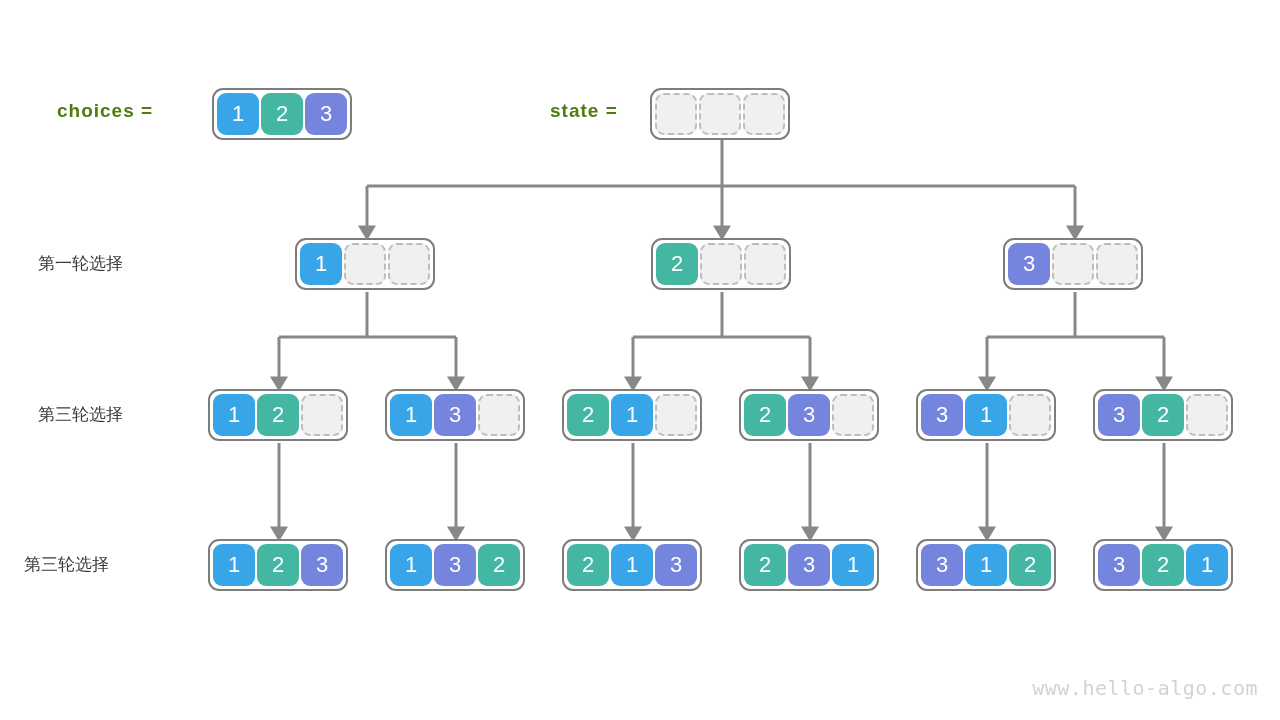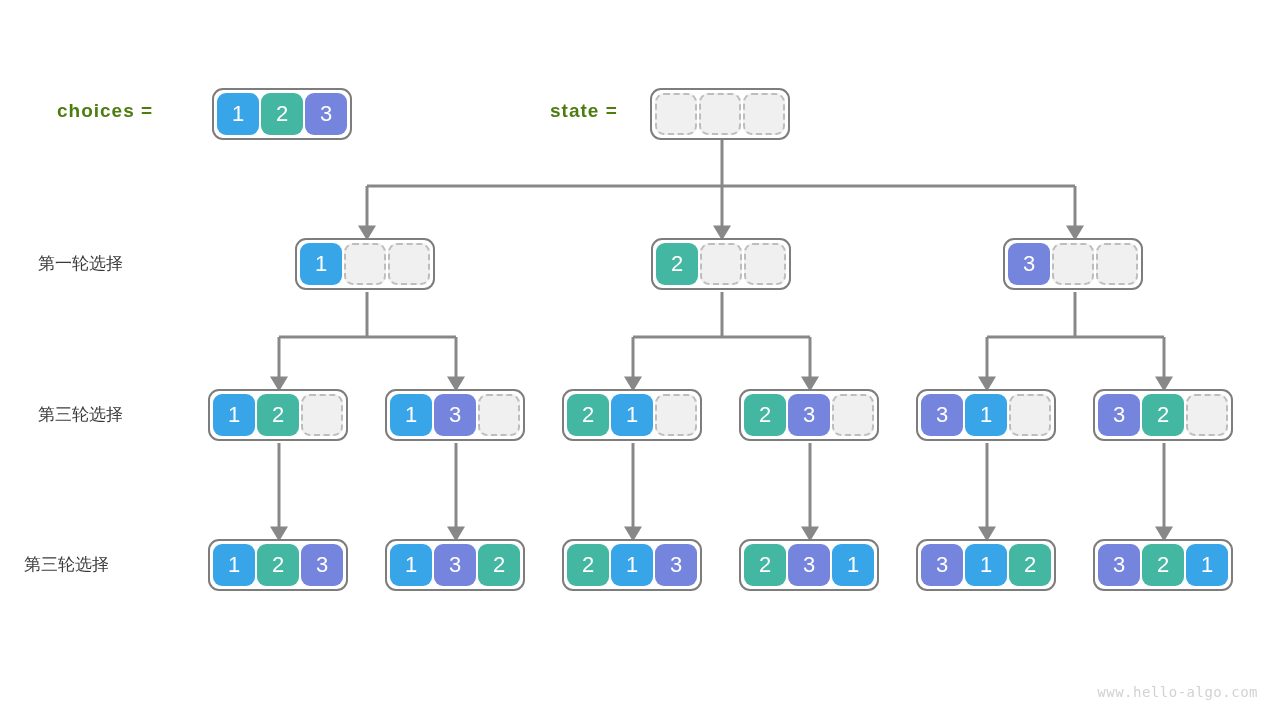--- a/index.html
+++ b/index.html
@@ -42,21 +42,21 @@
     font-family: "Liberation Sans", sans-serif;
     font-size: 17px;
     color: #3a3a3a;
     white-space: nowrap;
   }
   .watermark {
     position: absolute;
     right: 22px;
     bottom: 20px;
     font-family: "DejaVu Sans Mono", monospace;
-    font-size: 14px;
+    font-size: 20px;
     color: #d2d2d2;
     letter-spacing: 0.5px;
     white-space: nowrap;
   }
   
   .node {
     position: absolute;
     display: flex;
     flex-direction: row;
     align-items: center;

